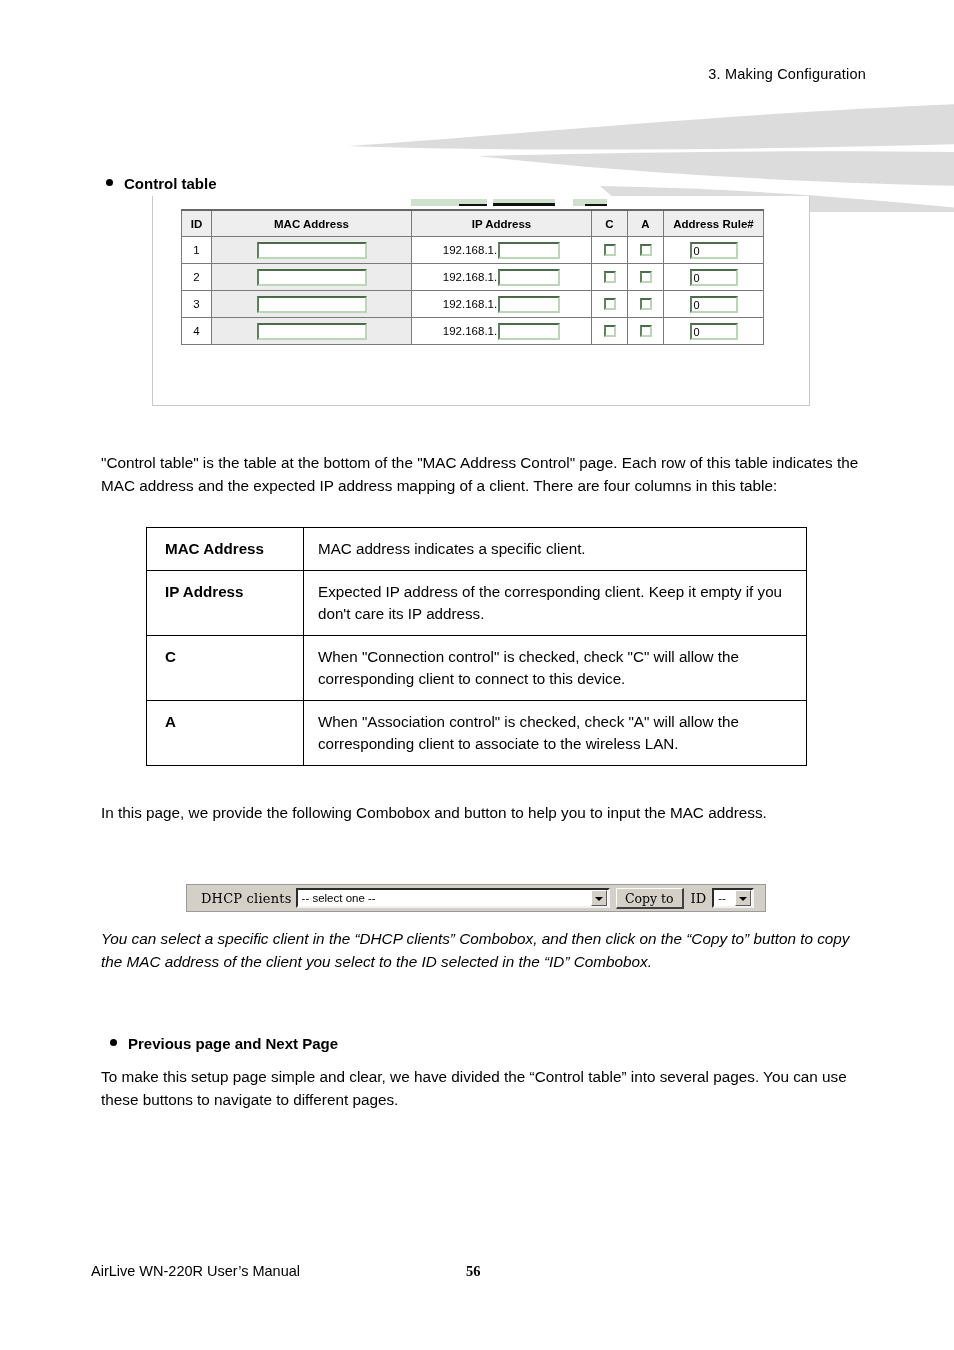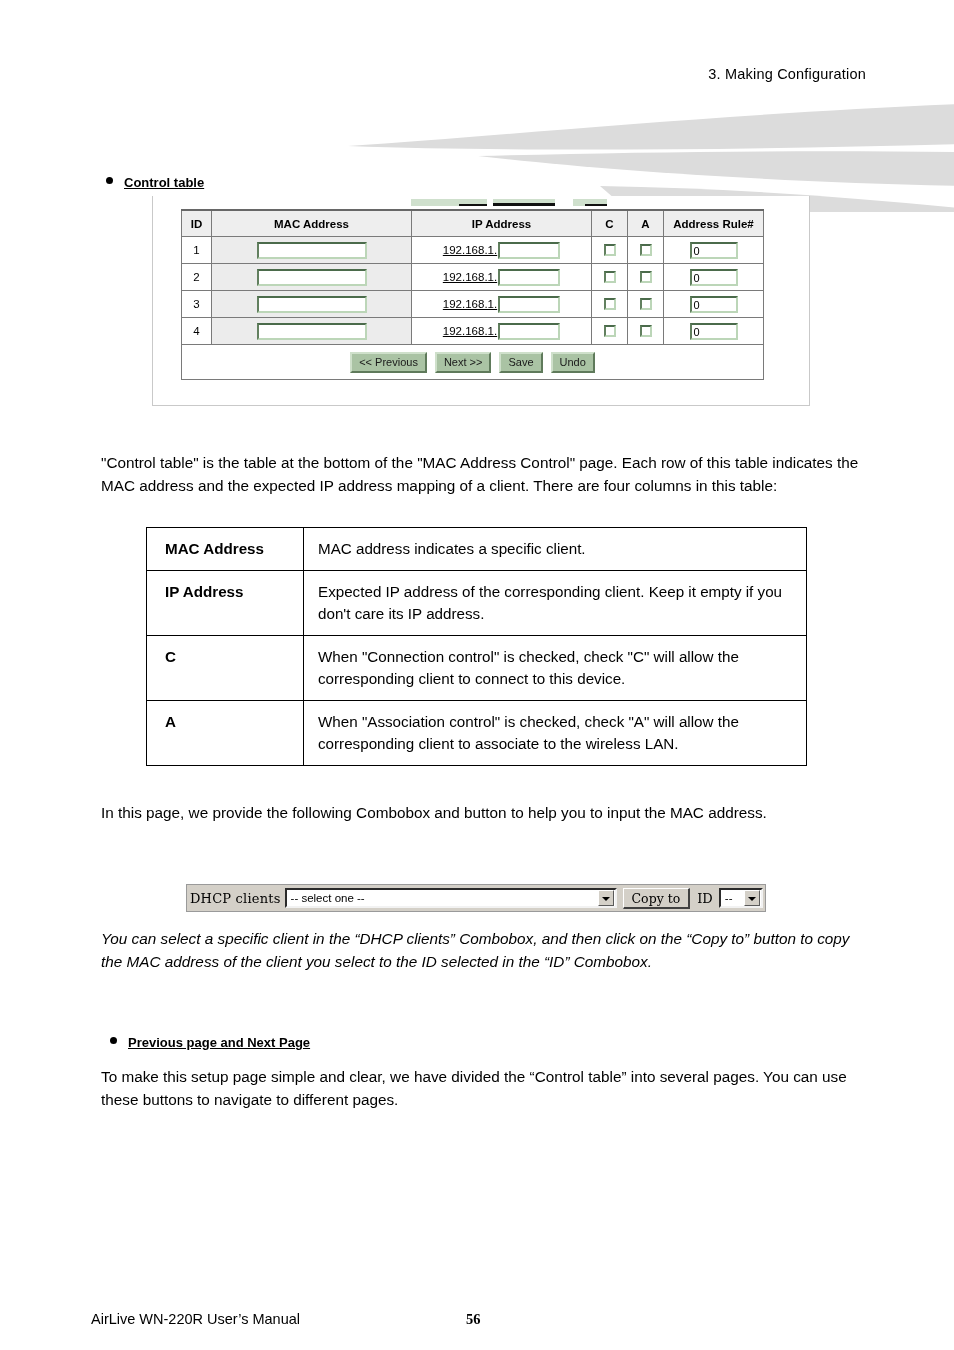--- a/index.html
+++ b/index.html
@@ -68,24 +68,23 @@
   }
   .logo-waves {
     position: absolute;
     top: -2px;
     left: 6px;
   }
 
   
   .bullet-head {
     position: absolute;
-    font-size: 13px;
+    font-size: 15px;
     font-weight: bold;
     white-space: nowrap;
-    text-decoration: underline;
   }
   .bullet-head .dot {
     display: inline-block;
     width: 7px;
     height: 7px;
     border-radius: 50%;
     background: #000;
     margin-right: 11px;
     vertical-align: 3px;
   }
@@ -195,21 +194,20 @@
     position: absolute;
     left: 2px; top: 0px;
     font-size: 11px;
     line-height: 14px;
     font-family: "Liberation Sans", sans-serif;
   }
   .ipprefix {
     font-size: 11.5px;
     vertical-align: middle;
     margin-right: 1px;
-    text-decoration: underline;
   }
   .chk {
     display: inline-block;
     width: 12px;
     height: 12px;
     background: #ffffff;
     border-top: 2px solid #4b6b4b;
     border-left: 2px solid #62805f;
     border-right: 2px solid #bcd6b8;
     border-bottom: 2px solid #bcd6b8;
@@ -262,21 +260,21 @@
     position: absolute;
     left: 186px;
     top: 884px;
     width: 580px;
     height: 28px;
     background: #d4d0c8;
     border: 1px solid #9a9a9a;
     box-sizing: border-box;
     display: flex;
     align-items: center;
-    padding: 0 0;
+    padding: 0 11px;
     font-family: "DejaVu Serif", serif;
   }
   .dhcp-label {
     font-size: 13px;
     font-family: "DejaVu Serif", serif;
     letter-spacing: 0.2px;
     padding: 0 4px 0 3px;
     white-space: nowrap;
   }
   .combo {
@@ -342,21 +340,21 @@
     font-family: "DejaVu Serif", serif;
     font-size: 13px;
     padding: 0 3px 0 7px;
     white-space: nowrap;
   }
 
   
   .footer {
     position: absolute;
     left: 0;
-    top: 1311px;
+    top: 1263px;
     width: 954px;
     height: 24px;
   }
   .footer-left {
     position: absolute;
     left: 91px;
     top: 0;
     font-size: 14.5px;
   }
   .footer-page {
@@ -466,25 +464,20 @@
         </td>
         <td class="cell-ip">
           <span class="ipprefix">192.168.1.</span><span class="txtbox txt-ip"></span>
         </td>
         <td class="cell-c"><span class="chk"></span></td>
         <td class="cell-a"><span class="chk"></span></td>
         <td class="cell-sr">
           <span class="txtbox txt-sr"><span class="val">0</span></span>
         </td>
       </tr>
-      <tr class="btn-row">
-        <td colspan="6">
-          <span class="gbtn">&lt;&lt; Previous</span><span class="gbtn">Next &gt;&gt;</span><span class="gbtn">Save</span><span class="gbtn">Undo</span>
-        </td>
-      </tr>
     </tbody>
   </table>
 </div>
 
 <div class="para" style="left:101px; top:452px; width:762px;">"Control table" is the table at the bottom of the "MAC Address Control" page. Each row of this table indicates the MAC address and the expected IP address mapping of a client. There are four columns in this table:</div>
 
 <table class="def-table">
   <tbody>
     <tr>
       <td class="term">MAC Address</td>

